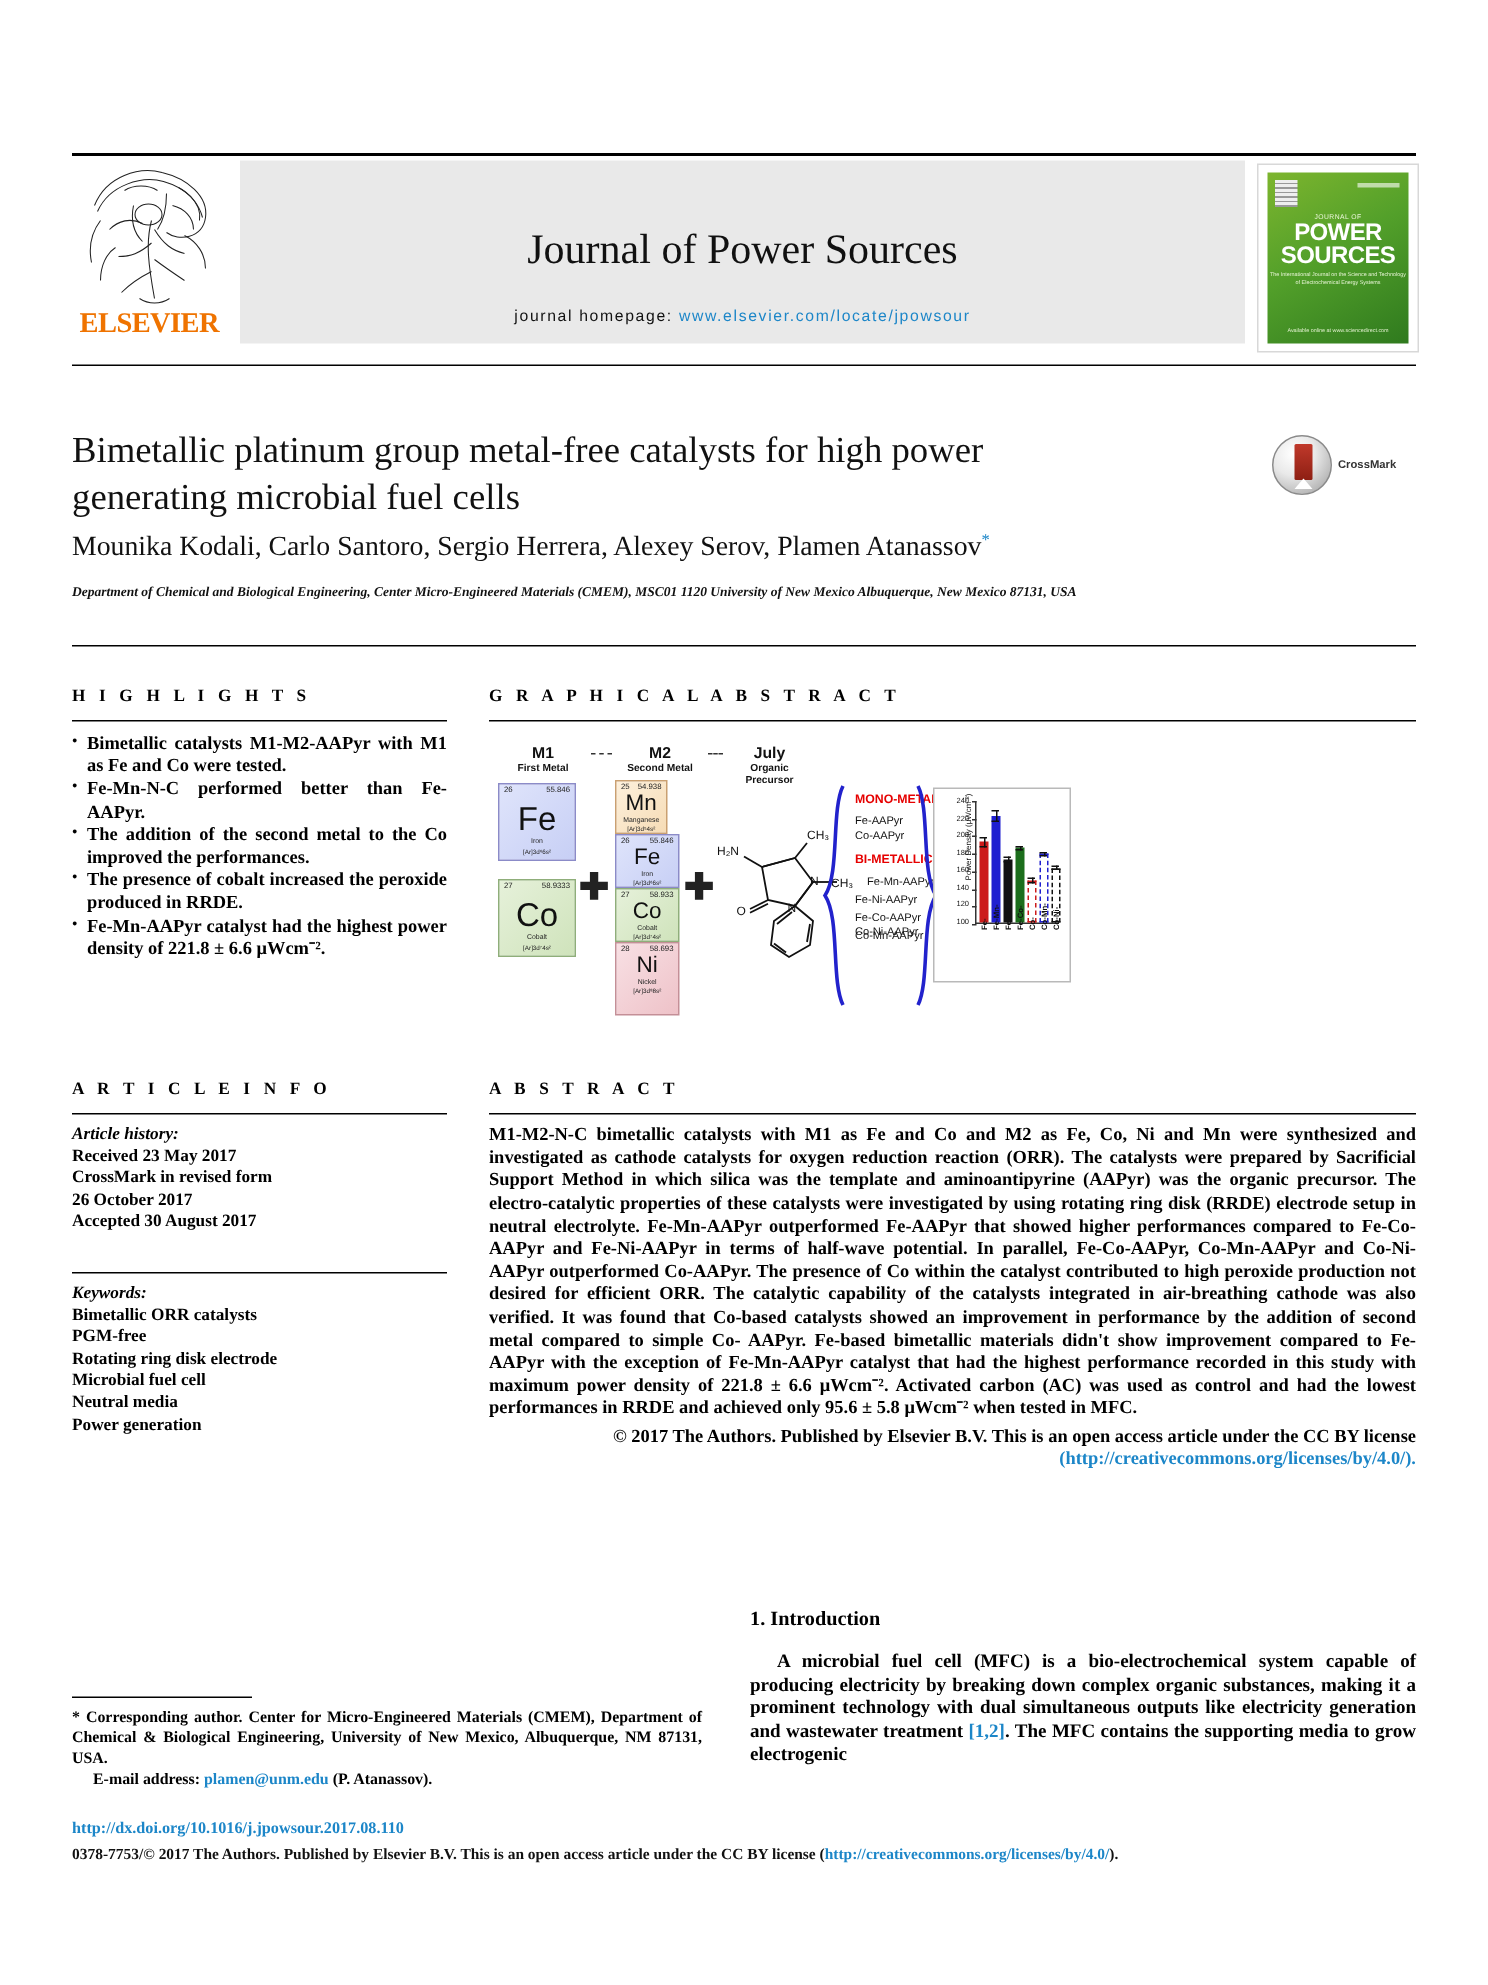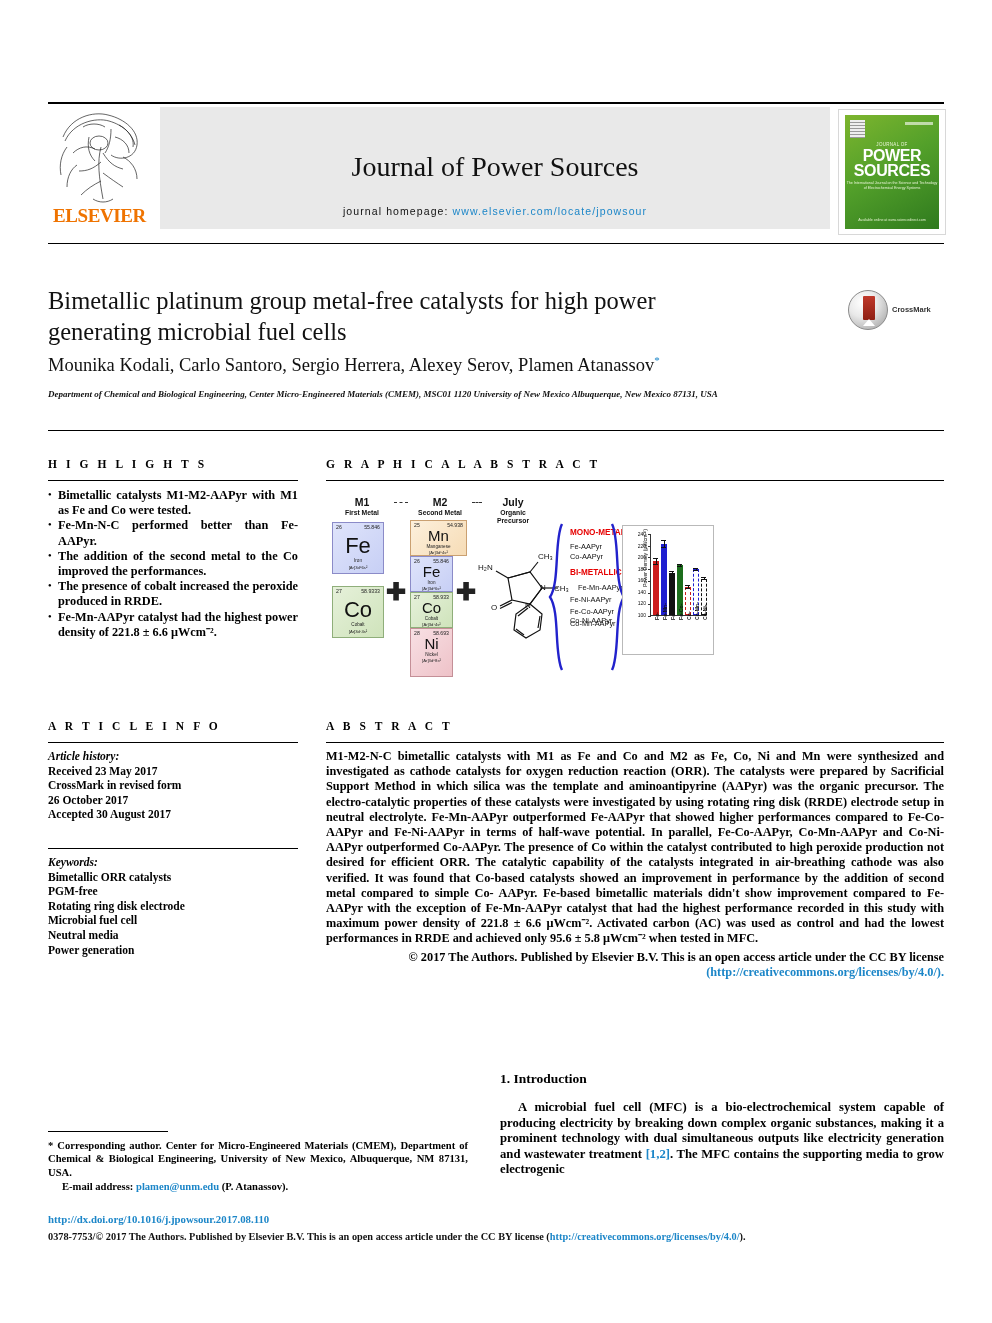--- a/index.html
+++ b/index.html
@@ -604,21 +604,21 @@
     <div class="el-tile" style="left:6px; top:94px; width:52px; height:52px; background:linear-gradient(135deg,#e6f1da,#cfe3bb); border-color:#8fae7a;">
       <span class="el-num">27</span>
       <span class="el-mass">58.9333</span>
       <span class="el-sym" style="top:10px; font-size:22px;">Co</span>
       <span class="el-name" style="top:35px;">Cobalt</span>
       <span class="el-conf" style="top:42px;">[Ar]3d⁷4s²</span>
     </div>
 
     <div class="plus" style="left:60px; top:88px; font-size:24px;">✚</div>
 
-    <div class="el-tile" style="left:84px; top:28px; width:57px; height:36px; background:linear-gradient(135deg,#fdf0dc,#f6dcb6); border-color:#caa071;padding-left:24px;">
+    <div class="el-tile" style="left:84px; top:28px; width:35px; height:36px; background:linear-gradient(135deg,#fdf0dc,#f6dcb6); border-color:#caa071;padding-left:24px;">
       <span class="el-num">25</span>
       <span class="el-mass">54.938</span>
       <span class="el-sym" style="top:6px; font-size:15px;">Mn</span>
       <span class="el-name" style="top:23px;">Manganese</span>
       <span class="el-conf" style="top:29px;">[Ar]3d⁵4s²</span>
     </div>
 
     <div class="el-tile" style="left:84px; top:64px; width:43px; height:36px; background:linear-gradient(135deg,#dfe4fb,#c7cff5);">
       <span class="el-num">26</span>
       <span class="el-mass">55.846</span>

